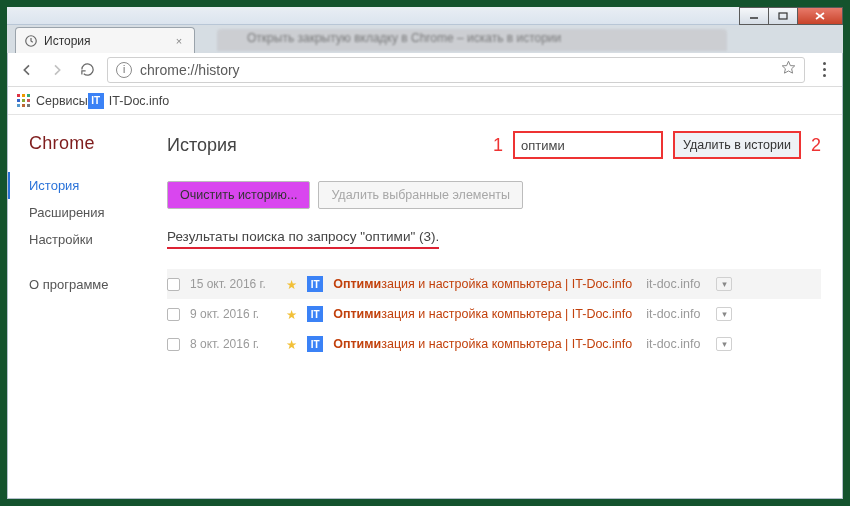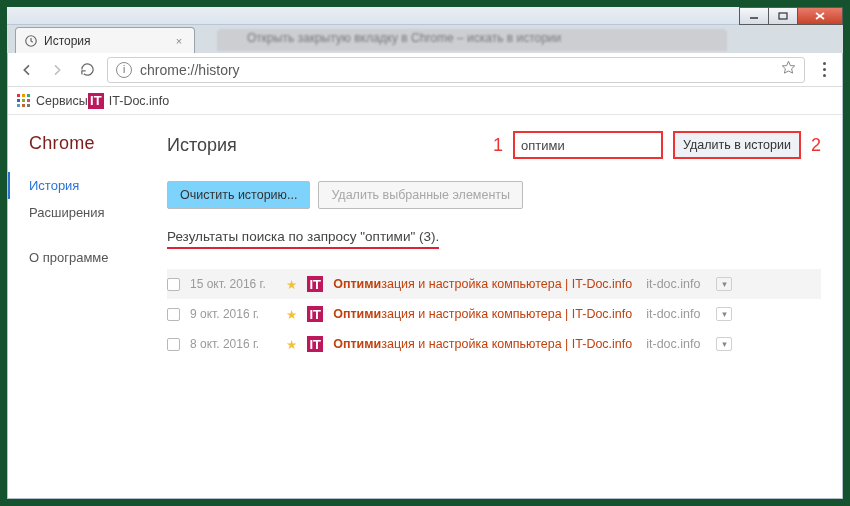--- a/index.html
+++ b/index.html
@@ -39,42 +39,42 @@
   .apps-icon span{ background:#888; }
   .apps-icon span:nth-child(1){background:#d34;}
   .apps-icon span:nth-child(2){background:#e90;}
   .apps-icon span:nth-child(3){background:#3a7;}
   .apps-icon span:nth-child(4){background:#36c;}
   .apps-icon span:nth-child(5){background:#8a3;}
   .apps-icon span:nth-child(6){background:#c55;}
   .apps-icon span:nth-child(7){background:#59c;}
   .apps-icon span:nth-child(8){background:#b63;}
   .apps-icon span:nth-child(9){background:#777;}
-  .it-badge { width:16px;height:16px; background:#be185d; color:#fff; font-size:13px; font-weight:bold; display:flex;align-items:center;justify-content:center; }
+  .it-badge { width:16px;height:16px; background:#3b82f6; color:#fff; font-size:10px; font-weight:bold; display:flex;align-items:center;justify-content:center; }
   .bm-link { display:flex; align-items:center; gap:5px; }
 
   
   .page { display:flex; height: calc(506px - 18px - 28px - 34px - 28px); }
   .sidebar { width:150px; padding:18px 0 0 22px; font-size:13px; color:#555; }
   .brand { font-size:18px; color:#7f1d1d; margin-bottom:18px; letter-spacing:.3px;}
   .side-item { padding:6px 0; cursor:pointer; }
   .side-item.active { color:#2a72d9; border-left:3px solid #2a72d9; margin-left:-22px; padding-left:19px; }
   .side-sep { height:18px; }
 
   .main { flex:1; padding:16px 22px 0 10px; position:relative; }
   .page-head { display:flex; align-items:center; gap:12px; }
   .page-title { font-size:18px; color:#444; flex:0 0 auto; }
   .head-spacer { flex:1; }
   .search-wrap { display:flex; align-items:center; gap:10px; position:relative; }
   .annot-num { color:#e33; font-size:18px; font-weight:400; }
   .search-input { width:150px; height:28px; border:2px solid #e33; padding:0 6px; font-size:13px; color:#444;}
   .search-btn { height:28px; padding:0 8px; border:2px solid #e33; background:#eef1f5; font-size:12.5px; color:#333; cursor:pointer;}
 
   .btn-row { margin-top:22px; display:flex; gap:8px; }
-  .btn { height:28px; padding:0 12px; font-size:12.5px; border:1px solid #bcbcbc; background:#7dd3fc; border-radius:2px; color:#333; cursor:pointer;}
+  .btn { height:28px; padding:0 12px; font-size:12.5px; border:1px solid #bcbcbc; background:#d946ef; border-radius:2px; color:#333; cursor:pointer;}
   .btn.disabled { color:#a7a7a7; background:#f6f6f6; cursor:default;}
 
   .results-label { margin-top:20px; font-size:13.5px; color:#444; border-bottom:2px solid #d23; display:inline-block; padding-bottom:3px; }
 
   .hist-list { margin-top:20px; }
   .hist-row { display:flex; align-items:center; gap:10px; height:30px; font-size:12.5px; color:#555;}
   .hist-row:first-child { background:#f4f4f4; }
   .hist-check { width:13px;height:13px; border:1px solid #b8b8b8; border-radius:2px; background:#fff;}
   .hist-date { width:86px; color:#9a9a9a; font-size:12px;}
   .hist-star { color:#f2c037; }
@@ -180,20 +180,21 @@
       <span class="it-badge">IT</span>
       <span>IT-Doc.info</span>
     </div>
   </div>
 
   <div class="page">
     <div class="sidebar">
       <div class="brand">Chrome</div>
       <div class="side-item active"><span>История</span></div>
       <div class="side-item"><span>Расширения</span></div>
+      <div class="side-item"><span>Настройки</span></div>
       <div class="side-sep"></div>
       <div class="side-item"><span>О программе</span></div>
     </div>
 
     <div class="main">
       <div class="page-head">
         <div class="page-title">История</div>
         <div class="head-spacer"></div>
         <div class="search-wrap">
           <span class="annot-num">1</span>

